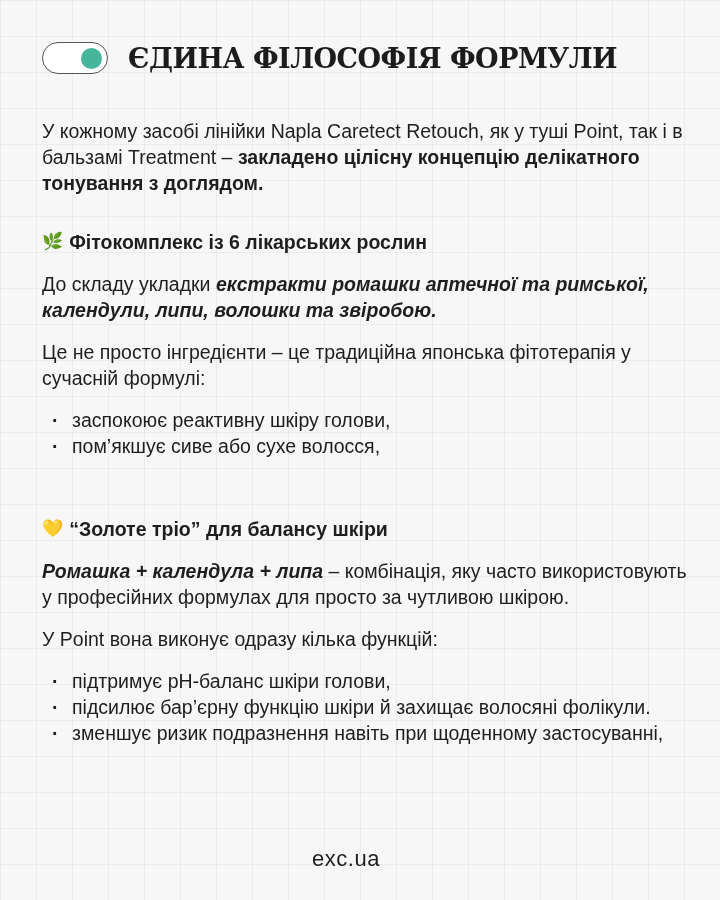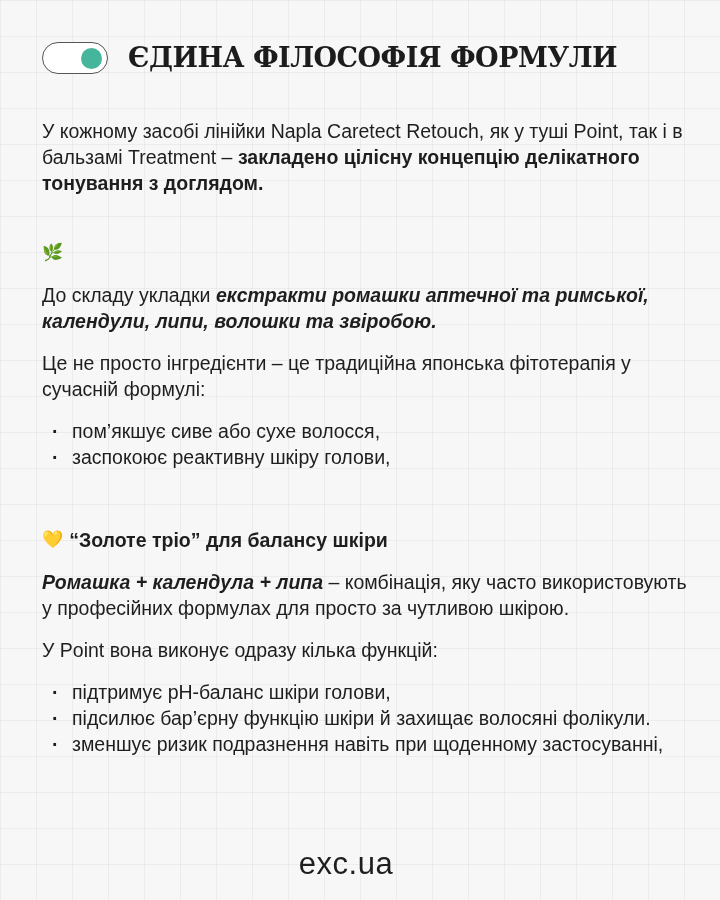--- a/index.html
+++ b/index.html
@@ -7,71 +7,72 @@
     width: 720px; height: 900px; overflow: hidden; position: relative;
     background-color: #f7f7f7;
     background-image:
       linear-gradient(to right, rgba(0,0,0,0.045) 1px, transparent 1px),
       linear-gradient(to bottom, rgba(0,0,0,0.045) 1px, transparent 1px);
     background-size: 36px 36px;
     background-position: 0 0;
     font-family: "Liberation Sans", sans-serif;
     color: #1e1e1e;
   }
-  .header { position: absolute; left: 42px; top: 42px; display: flex; }
+  .header { position: absolute; left: 42px; top: 42px; display: flex; align-items: center; }
   .toggle {
     width: 66px; height: 32px; border: 1.5px solid #555; border-radius: 17px;
     background: #fff; position: relative; box-sizing: border-box;
   }
   .toggle .knob {
     position: absolute; right: 5px; top: 4.5px; width: 21px; height: 21px;
     border-radius: 50%; background: #45b69c;
   }
   .title {
     margin-left: 20px; font-family: "DejaVu Serif", serif; font-weight: bold;
     font-size: 27px; letter-spacing: -0.5px; color: #1c1c1c;
   }
   .content { position: absolute; left: 42px; top: 118px; width: 650px; font-size: 19.5px; line-height: 26px; }
   p { margin: 0; }
-  .intro { margin-bottom: 44px; }
+  .intro { margin-bottom: 33px; }
   b { font-weight: bold; }
   .bi { font-weight: bold; font-style: italic; }
   .section-title { font-weight: bold; display: flex; align-items: center; margin-bottom: 16px; }
   .section-title .emoji { font-size: 17px; margin-right: 6px; }
   .para { margin-bottom: 16px; }
   ul { list-style: none; margin: 0; padding: 0; }
   li { position: relative; padding-left: 30px; }
   li::before { content: "·"; position: absolute; left: 10px; top: 0; font-weight: bold; }
   .sec1-list { margin-bottom: 57px; }
   .footer {
     position: absolute; left: 0; width: 692px; top: 846px; text-align: center;
-    font-size: 31px; color: #1e1e1e; letter-spacing: 0.5px;
+    font-size: 22px; color: #1e1e1e; letter-spacing: 0.5px;
   }
 </style>
 </head>
 <body>
 
 <div class="header">
   <div class="toggle">
     <div class="knob"></div>
   </div>
   <div class="title">ЄДИНА ФІЛОСОФІЯ ФОРМУЛИ</div>
 </div>
 
 <div class="content">
   <p class="intro"><span>У кожному засобі лінійки Napla Caretect Retouch,  як у туші Point, так і в бальзамі Treatment – </span><b>закладено цілісну концепцію делікатного тонування з доглядом.</b></p>
 
   <div class="section-title">
     <span class="emoji">🌿</span>
+    <span>Фітокомплекс із 6 лікарських рослин</span>
   </div>
   <p class="para"><span>До складу укладки </span><span class="bi">екстракти ромашки аптечної та римської, календули, липи, волошки та звіробою.</span></p>
   <p class="para">Це не просто інгредієнти – це традиційна японська фітотерапія у сучасній формулі:</p>
   <ul class="sec1-list">
+    <li>заспокоює реактивну шкіру голови,</li>
     <li>пом’якшує сиве або сухе волосся,</li>
-    <li>заспокоює реактивну шкіру голови,</li>
   </ul>
 
   <div class="section-title">
     <span class="emoji">💛</span>
     <span>“Золоте тріо” для балансу шкіри</span>
   </div>
   <p class="para"><span class="bi">Ромашка + календула + липа</span><span> – комбінація, яку часто використовують у професійних формулах для просто за чутливою шкірою.</span></p>
   <p class="para">У Point вона виконує одразу кілька функцій:</p>
   <ul>
     <li>підтримує pH-баланс шкіри голови,</li>

